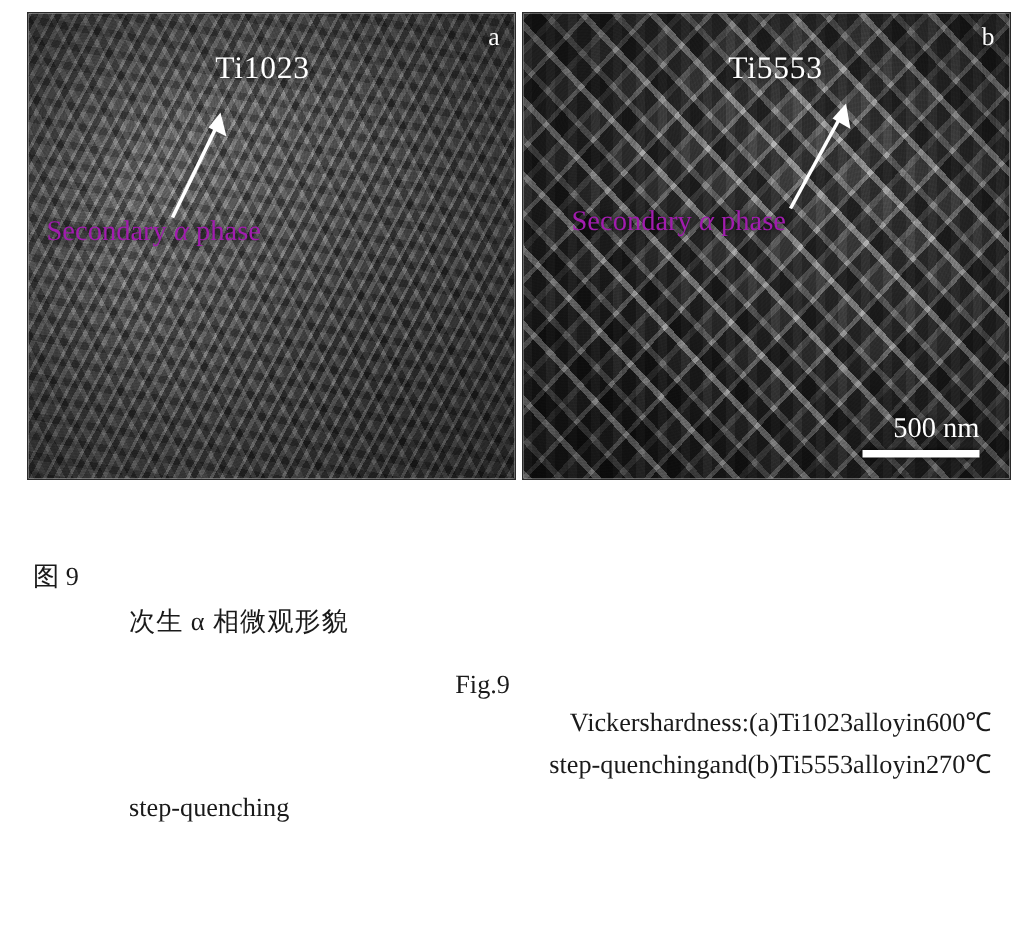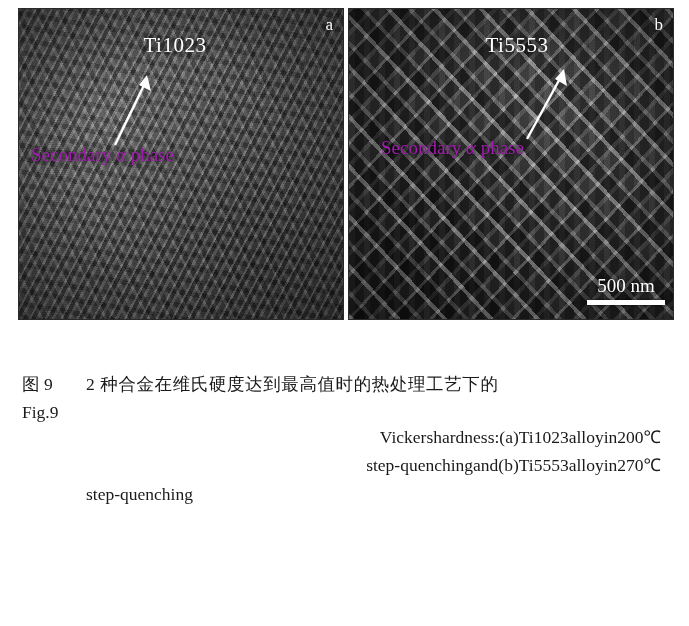--- a/index.html
+++ b/index.html
@@ -130,23 +130,23 @@
   .arrow-svg {
     position: absolute;
     pointer-events: none;
     overflow: visible;
   }
   .arrow-svg.left-arrow  { left: 88px;  top: 62px; }
   .arrow-svg.right-arrow { left: 172px; top: 56px; }
 
   .scalebar-group {
     position: absolute;
-    right: 8px;
+    right: 20px;
     bottom: 14px;
-    text-align: center;
+    text-align: right;
   }
   .scalebar-text {
     color: #ffffff;
     font-size: 19px;
     text-shadow: 0 0 4px rgba(0,0,0,0.95);
     line-height: 1.1;
   }
   .scalebar-line {
     width: 78px;
     height: 5px;
@@ -178,20 +178,21 @@
   }
   .cap-cn-2 {
     margin-left: 86px;
     margin-bottom: 20px;
     font-size: 17.5px;
     letter-spacing: 0.6px;
   }
 
   .cap-en-1 {
     margin-left: 22px;
+    justify-content: center;
   }
   .cap-label-en {
     width: 64px;
     flex: 0 0 64px;
     font-size: 17.5px;
   }
   .cap-en-line {
     font-size: 17.5px;
     line-height: 1.62;
   }
@@ -250,37 +251,37 @@
       <div class="scalebar-text">500 nm</div>
       <div class="scalebar-line"></div>
     </div>
   </div>
 </div>
 
 <div class="caption">
 
   <div class="cap-row cap-cn-1">
     <div class="cap-label-cn">图 9</div>
-    <div class="cap-text-cn">2 种合金在维氏硬度达到最高值时的热处理工艺下的</div>
-  </div>
-
+  </div>
+
+  <div class="cap-cn-2">次生 α 相微观形貌</div>
 
   <div class="cap-row cap-en-1">
     <div class="cap-label-en">Fig.9</div>
   </div>
 
   <div class="cap-en-rest">
     <div class="cap-en-line just">
       <span>Vickers</span>
       <span>hardness:</span>
       <span>(a)</span>
       <span>Ti1023</span>
       <span>alloy</span>
       <span>in</span>
-      <span>200</span>
+      <span>600</span>
       <span>℃</span>
     </div>
     <div class="cap-en-line just">
       <span>step-quenching</span>
       <span>and</span>
       <span>(b)</span>
       <span>Ti5553</span>
       <span>alloy</span>
       <span>in</span>
       <span>270</span>

